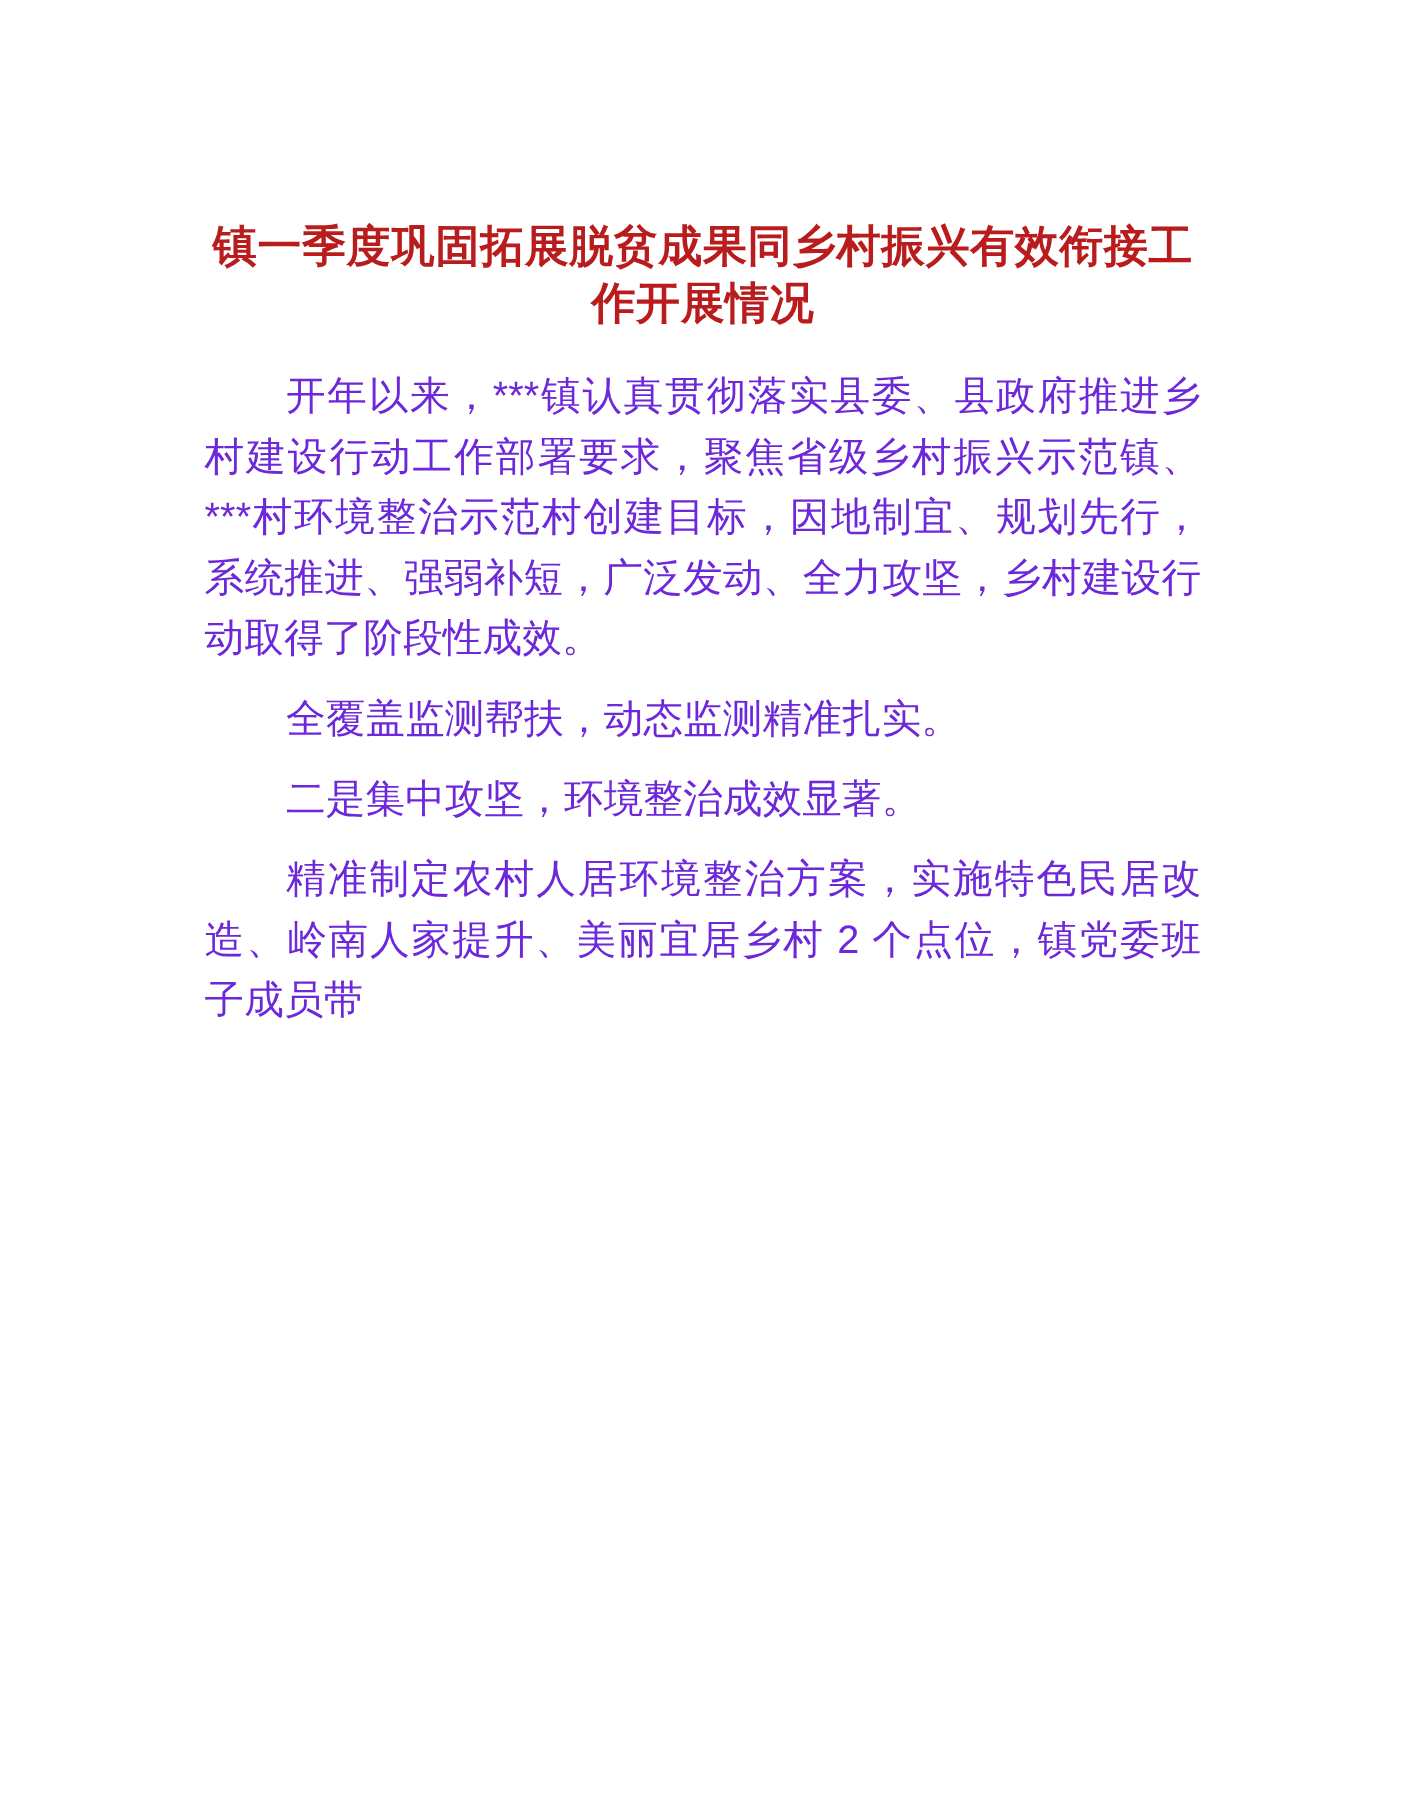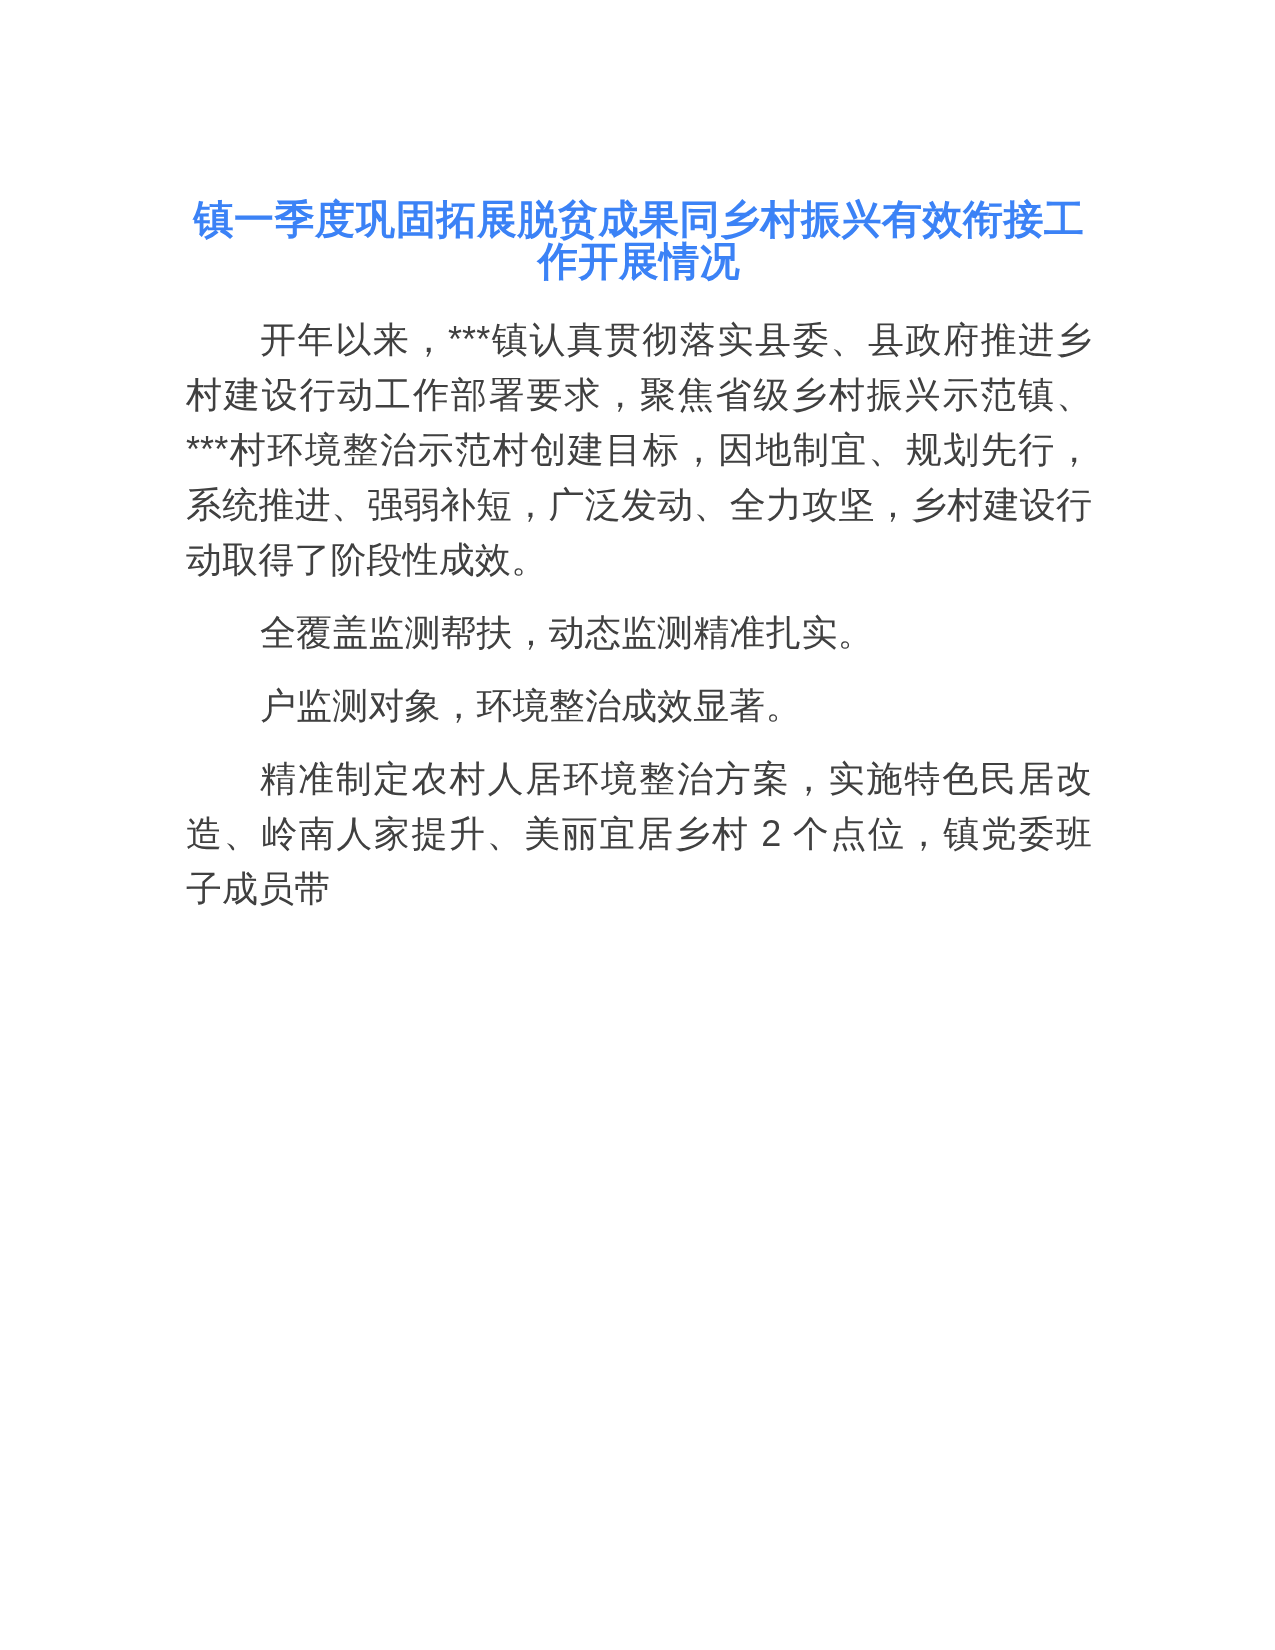--- a/index.html
+++ b/index.html
@@ -25,52 +25,52 @@
     position: absolute;
     left: 186px;
     top: 0;
     width: 906px;
   }
   .doc-title {
     margin: 0;
     padding: 0;
     font-size: 40px;
     font-weight: bold;
-    line-height: 42px;
+    line-height: 52px;
     text-align: center;
     letter-spacing: 0.5px;
-    color: #3b82f6;
+    color: #b91c1c;
     padding-top: 198px;
   }
   .para {
     margin: 0;
     padding: 0;
     font-size: 36px;
     line-height: 55px;
     text-align: justify;
     text-justify: inter-ideograph;
     text-indent: 74px;
-    color: #404040;
+    color: #6d28d9;
     letter-spacing: 0.1px;
   }
   .para-gap-lg { margin-top: 30px; }
   .para-gap    { margin-top: 18px; }
   .para:last-child { }
 </style>
 </head>
 <body>
 
 <div class="page">
   <div class="content">
 
     <h1 class="doc-title">镇一季度巩固拓展脱贫成果同乡村振兴有效衔接工作开展情况</h1>
 
     <p class="para para-gap-lg">开年以来，***镇认真贯彻落实县委、县政府推进乡村建设行动工作部署要求，聚焦省级乡村振兴示范镇、***村环境整治示范村创建目标，因地制宜、规划先行，系统推进、强弱补短，广泛发动、全力攻坚，乡村建设行动取得了阶段性成效。</p>
 
     <p class="para para-gap">全覆盖监测帮扶，动态监测精准扎实。</p>
 
 
-    <p class="para para-gap">户监测对象，环境整治成效显著。</p>
+    <p class="para para-gap">二是集中攻坚，环境整治成效显著。</p>
 
     <p class="para para-gap">精准制定农村人居环境整治方案，实施特色民居改造、岭南人家提升、美丽宜居乡村 2 个点位，镇党委班子成员带</p>
 
   </div>
 </div>
 
 </body></html>

